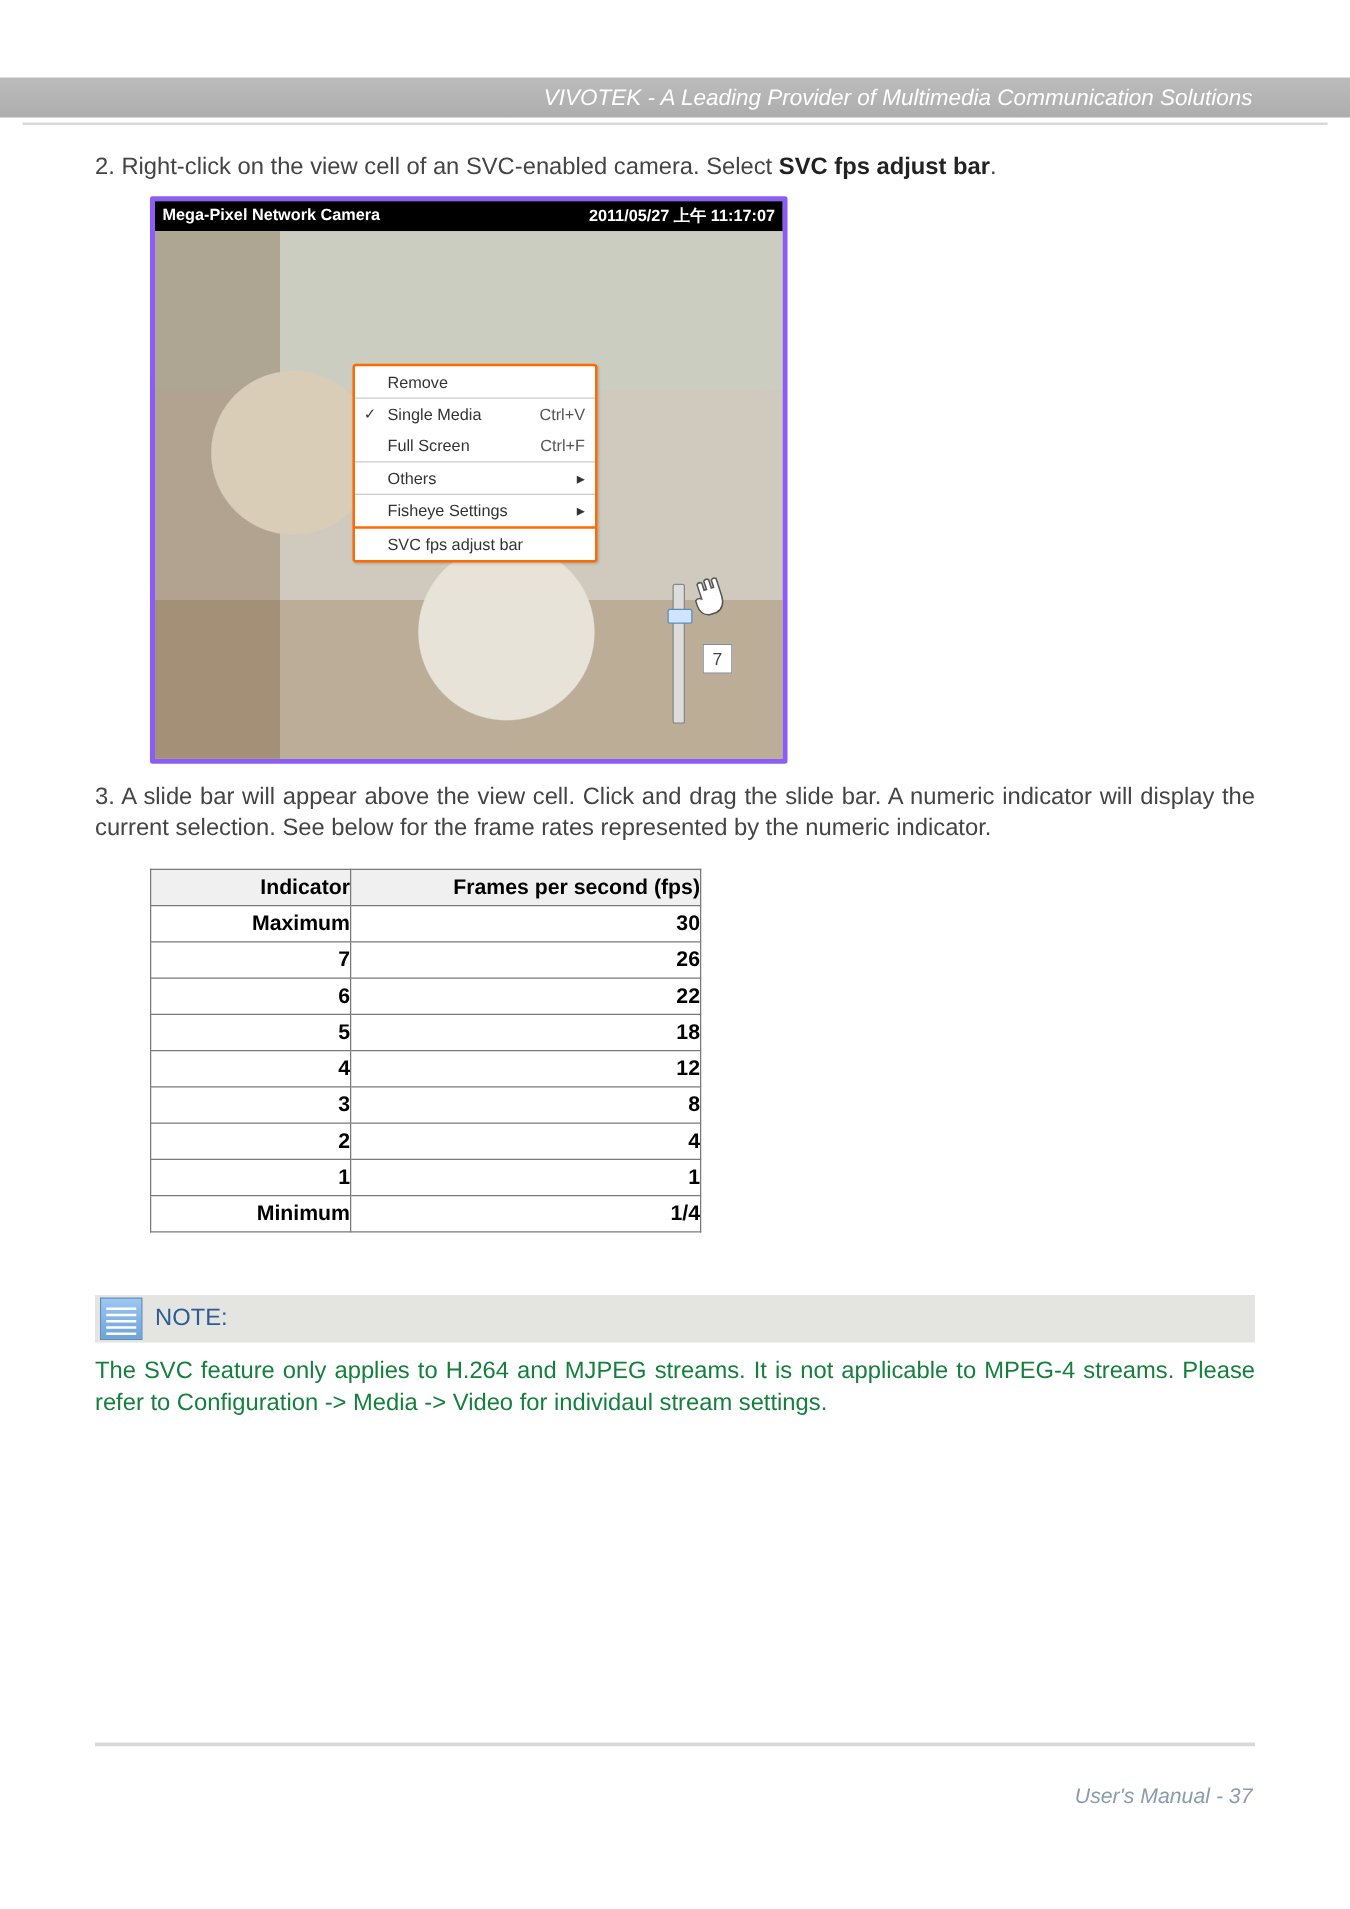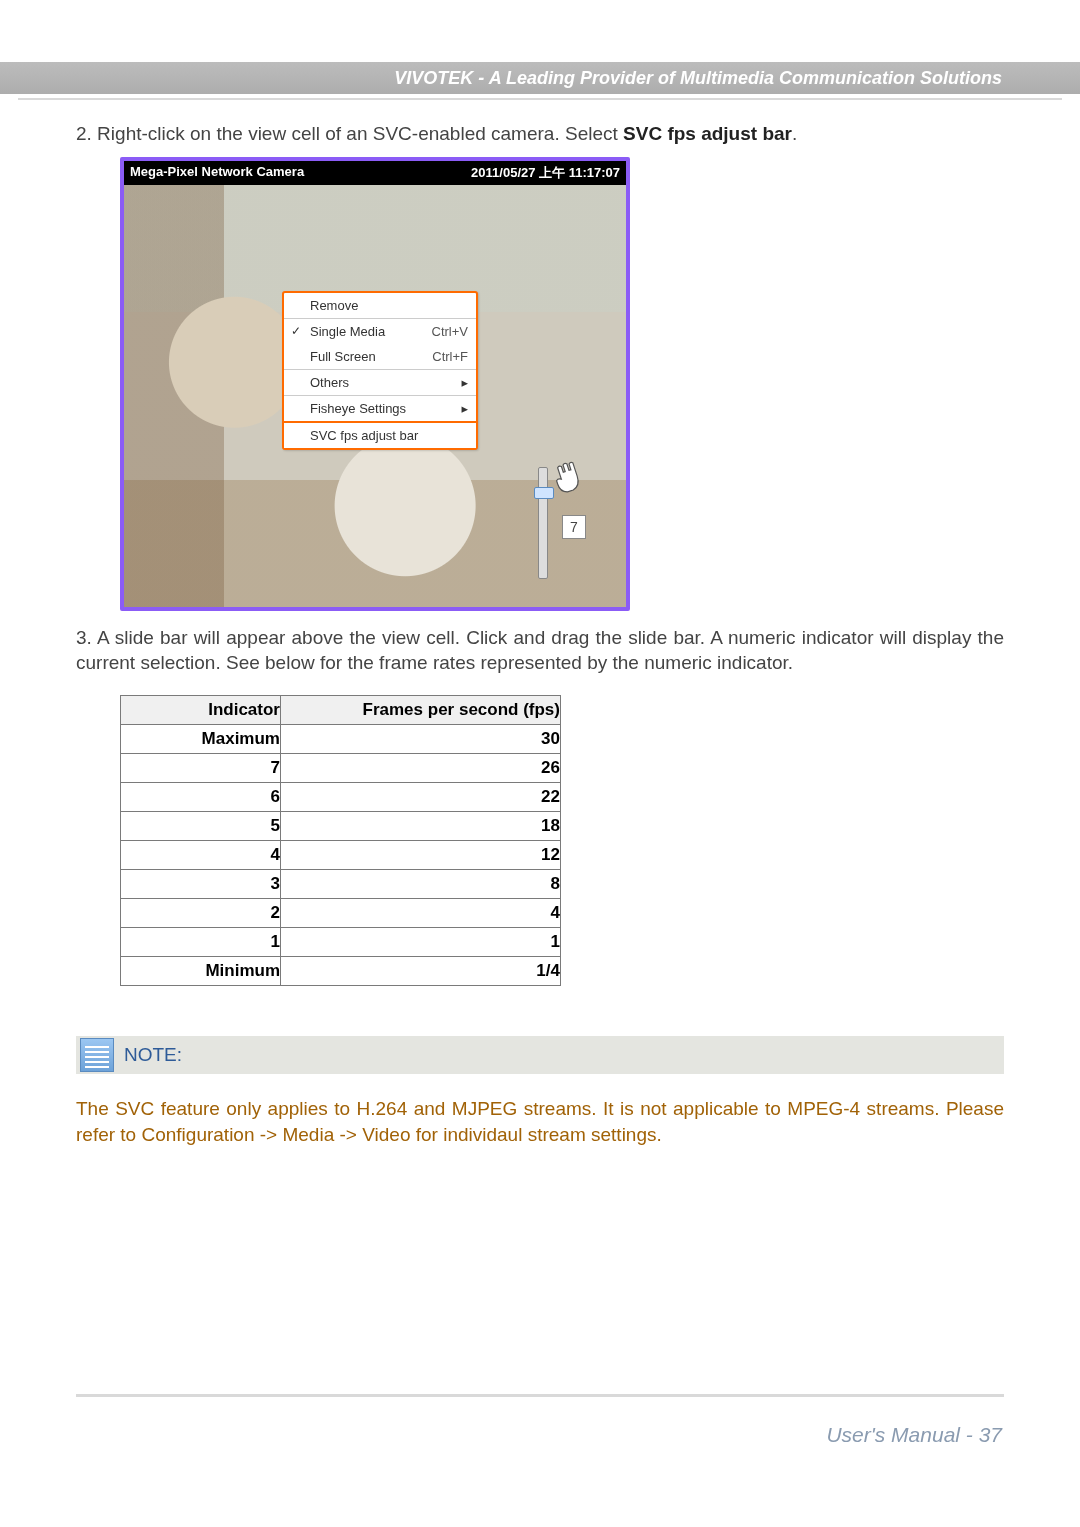--- a/index.html
+++ b/index.html
@@ -1,18 +1,18 @@
 <!DOCTYPE html>
 <html><head>
 <meta charset="utf-8">
 <style>
   html,body{margin:0;padding:0;font-family:Arial,Helvetica,sans-serif;background:#fff}
   .page{width:1080px;height:1527px;margin:0 auto;position:relative;box-sizing:border-box;padding:62px 76px 40px 76px}
   .header-band{position:absolute;top:62px;left:0;right:0;height:32px;background:linear-gradient(#bcbcbc,#adadad)}
-  .header-band .text{position:absolute;right:78px;top:6px;color:#fff;font-style:italic;font-weight:bold;font-size:18px}
+  .header-band .text{position:absolute;right:78px;top:6px;color:#fff;font-style:italic;font-weight:normal;font-size:18px}
   .rule{position:absolute;left:18px;right:18px;top:98px;border-top:2px solid #d9d9d9}
 
   .content{position:relative;margin-top:60px}
   .step{font-size:19px;color:#444;line-height:1.3;margin:0 0 10px 0}
   .step b{font-weight:bold;color:#222}
 
   .camview{width:502px;border:4px solid #8b5cf6;border-radius:2px;background:#c8c5bd;margin-left:44px;margin-top:8px;position:relative}
   .camhdr{background:#000;color:#fff;display:flex;justify-content:space-between;font-size:13px;font-weight:bold;padding:3px 6px}
   .cambody{height:422px;position:relative;background:
     radial-gradient(circle at 22% 42%,#d9cdb8 0 65px,transparent 66px),
@@ -43,24 +43,24 @@
   table.fps col.c1{width:160px}
   table.fps col.c2{width:280px}
   table.fps td{font-weight:bold}
 
   .note-band{margin-top:50px;background:#e4e5e0;display:flex;align-items:center;height:38px;padding-left:4px}
   .note-icon{width:32px;height:32px;background:linear-gradient(#9cc7f2,#6da2d8);border:1px solid #5a8bc0;margin-right:10px;position:relative}
   .note-icon::before,.note-icon::after{content:"";position:absolute;left:4px;right:4px;height:2px;background:#fff}
   .note-icon::before{top:7px;box-shadow:0 5px 0 #fff,0 10px 0 #fff,0 15px 0 #fff}
   .note-icon::after{top:27px}
   .note-title{font-weight:normal;color:#2e5b98;font-size:19px}
-  .note-text{font-size:19px;color:#a16207;margin-top:22px;text-align:justify;line-height:1.35}
+  .note-text{font-size:19px;color:#15803d;margin-top:10px;text-align:justify;line-height:1.35}
 
   .bottom-rule{position:absolute;left:76px;right:76px;bottom:130px;border-top:3px solid #d9d9d9}
-  .footer{position:absolute;right:78px;bottom:80px;font-style:italic;color:#8a9bb0;font-size:21px}
+  .footer{position:absolute;right:78px;bottom:80px;font-style:italic;color:#8a9bb0;font-size:17px}
 </style>
 </head>
 <body>
 
 <div class="page">
 
   <div class="header-band">
     <span class="text">VIVOTEK - A Leading Provider of Multimedia Communication Solutions</span>
   </div>
   <div class="rule"></div>

